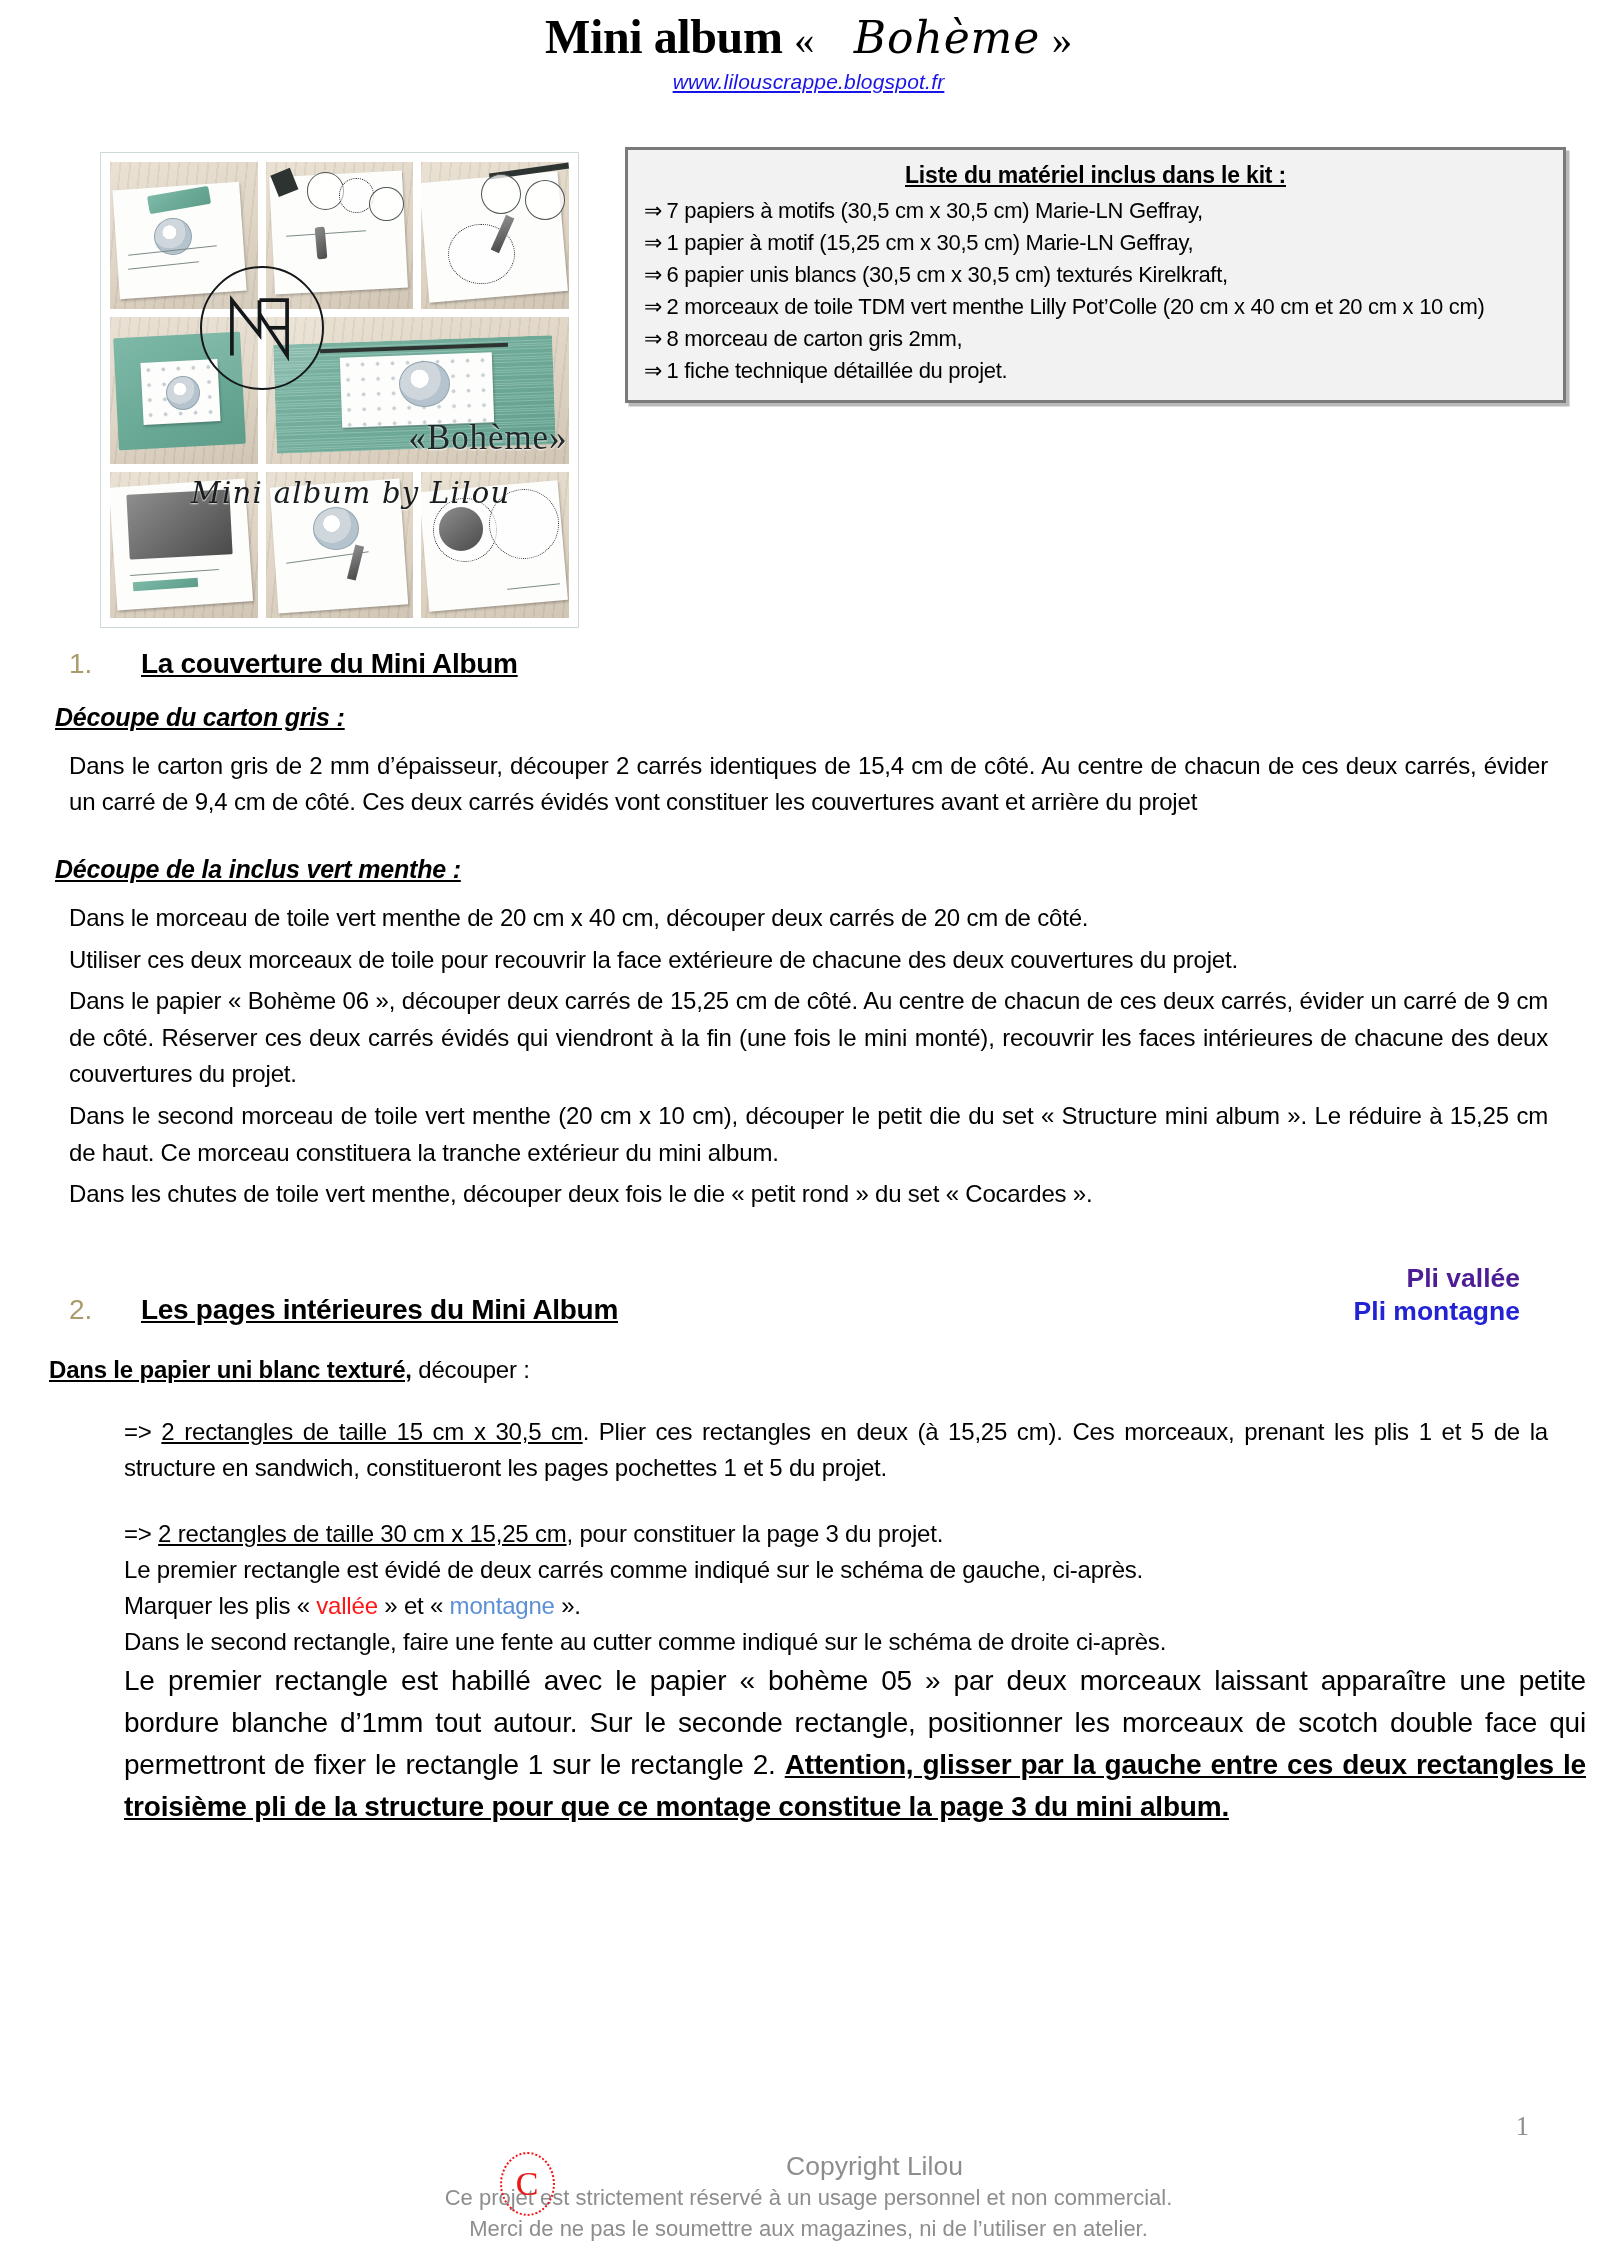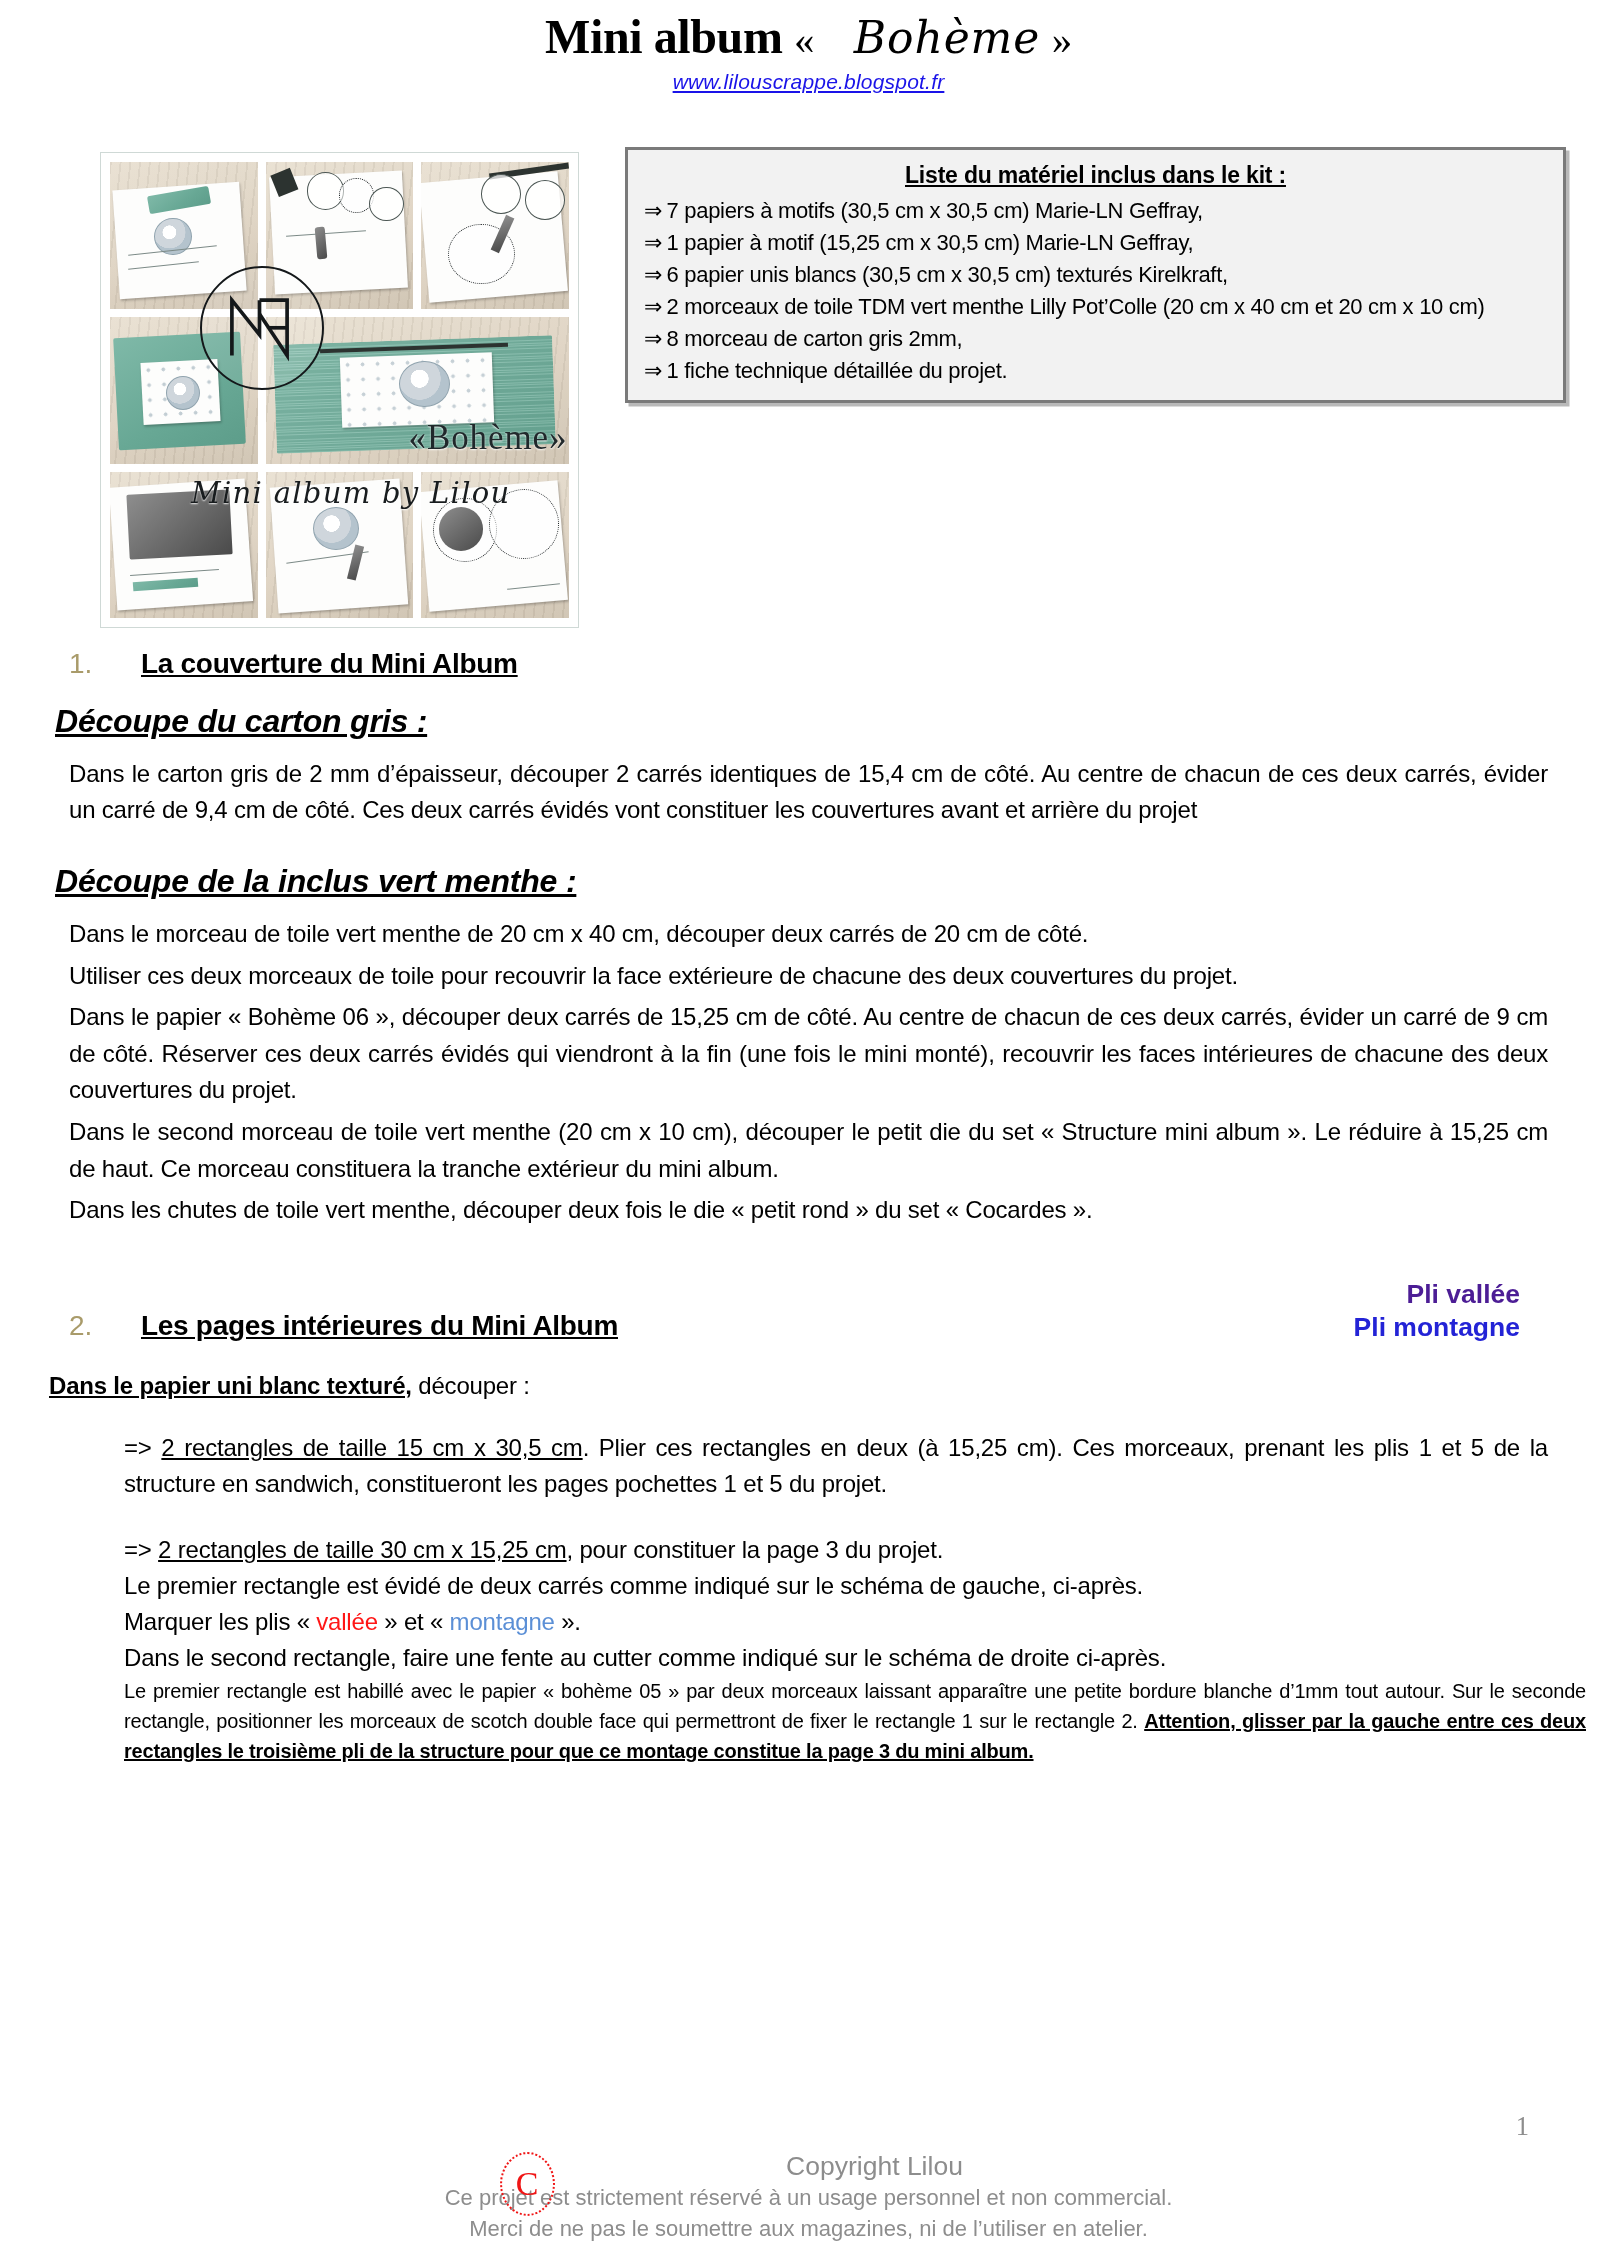--- a/index.html
+++ b/index.html
@@ -239,21 +239,21 @@
   }
   .sec-title {
     font-weight: bold;
     font-size: 28px;
     text-decoration: underline;
     letter-spacing: -0.3px;
   }
   .subhead {
     font-weight: bold;
     font-style: italic;
-    font-size: 32px;
+    font-size: 25px;
     text-decoration: underline;
     padding-left: 55px;
     margin: 23px 0 0 0;
     letter-spacing: -0.2px;
   }
   .para {
     font-size: 24px;
     line-height: 1.52;
     padding: 0 69px 0 69px;
     margin: 16px 0 0 0;
@@ -321,21 +321,21 @@
     padding-left: 124px;
     padding-right: 69px;
     margin: 0;
     letter-spacing: -0.2px;
   }
   .attn {
     font-weight: bold;
     text-decoration: underline;
   }
   .final-blk {
-    font-size: 20px;
+    font-size: 28px;
     line-height: 1.5;
     padding-left: 124px;
     padding-right: 31px;
     margin: 0;
     text-align: justify;
     letter-spacing: -0.2px;
   }
 
   
   .footer {

